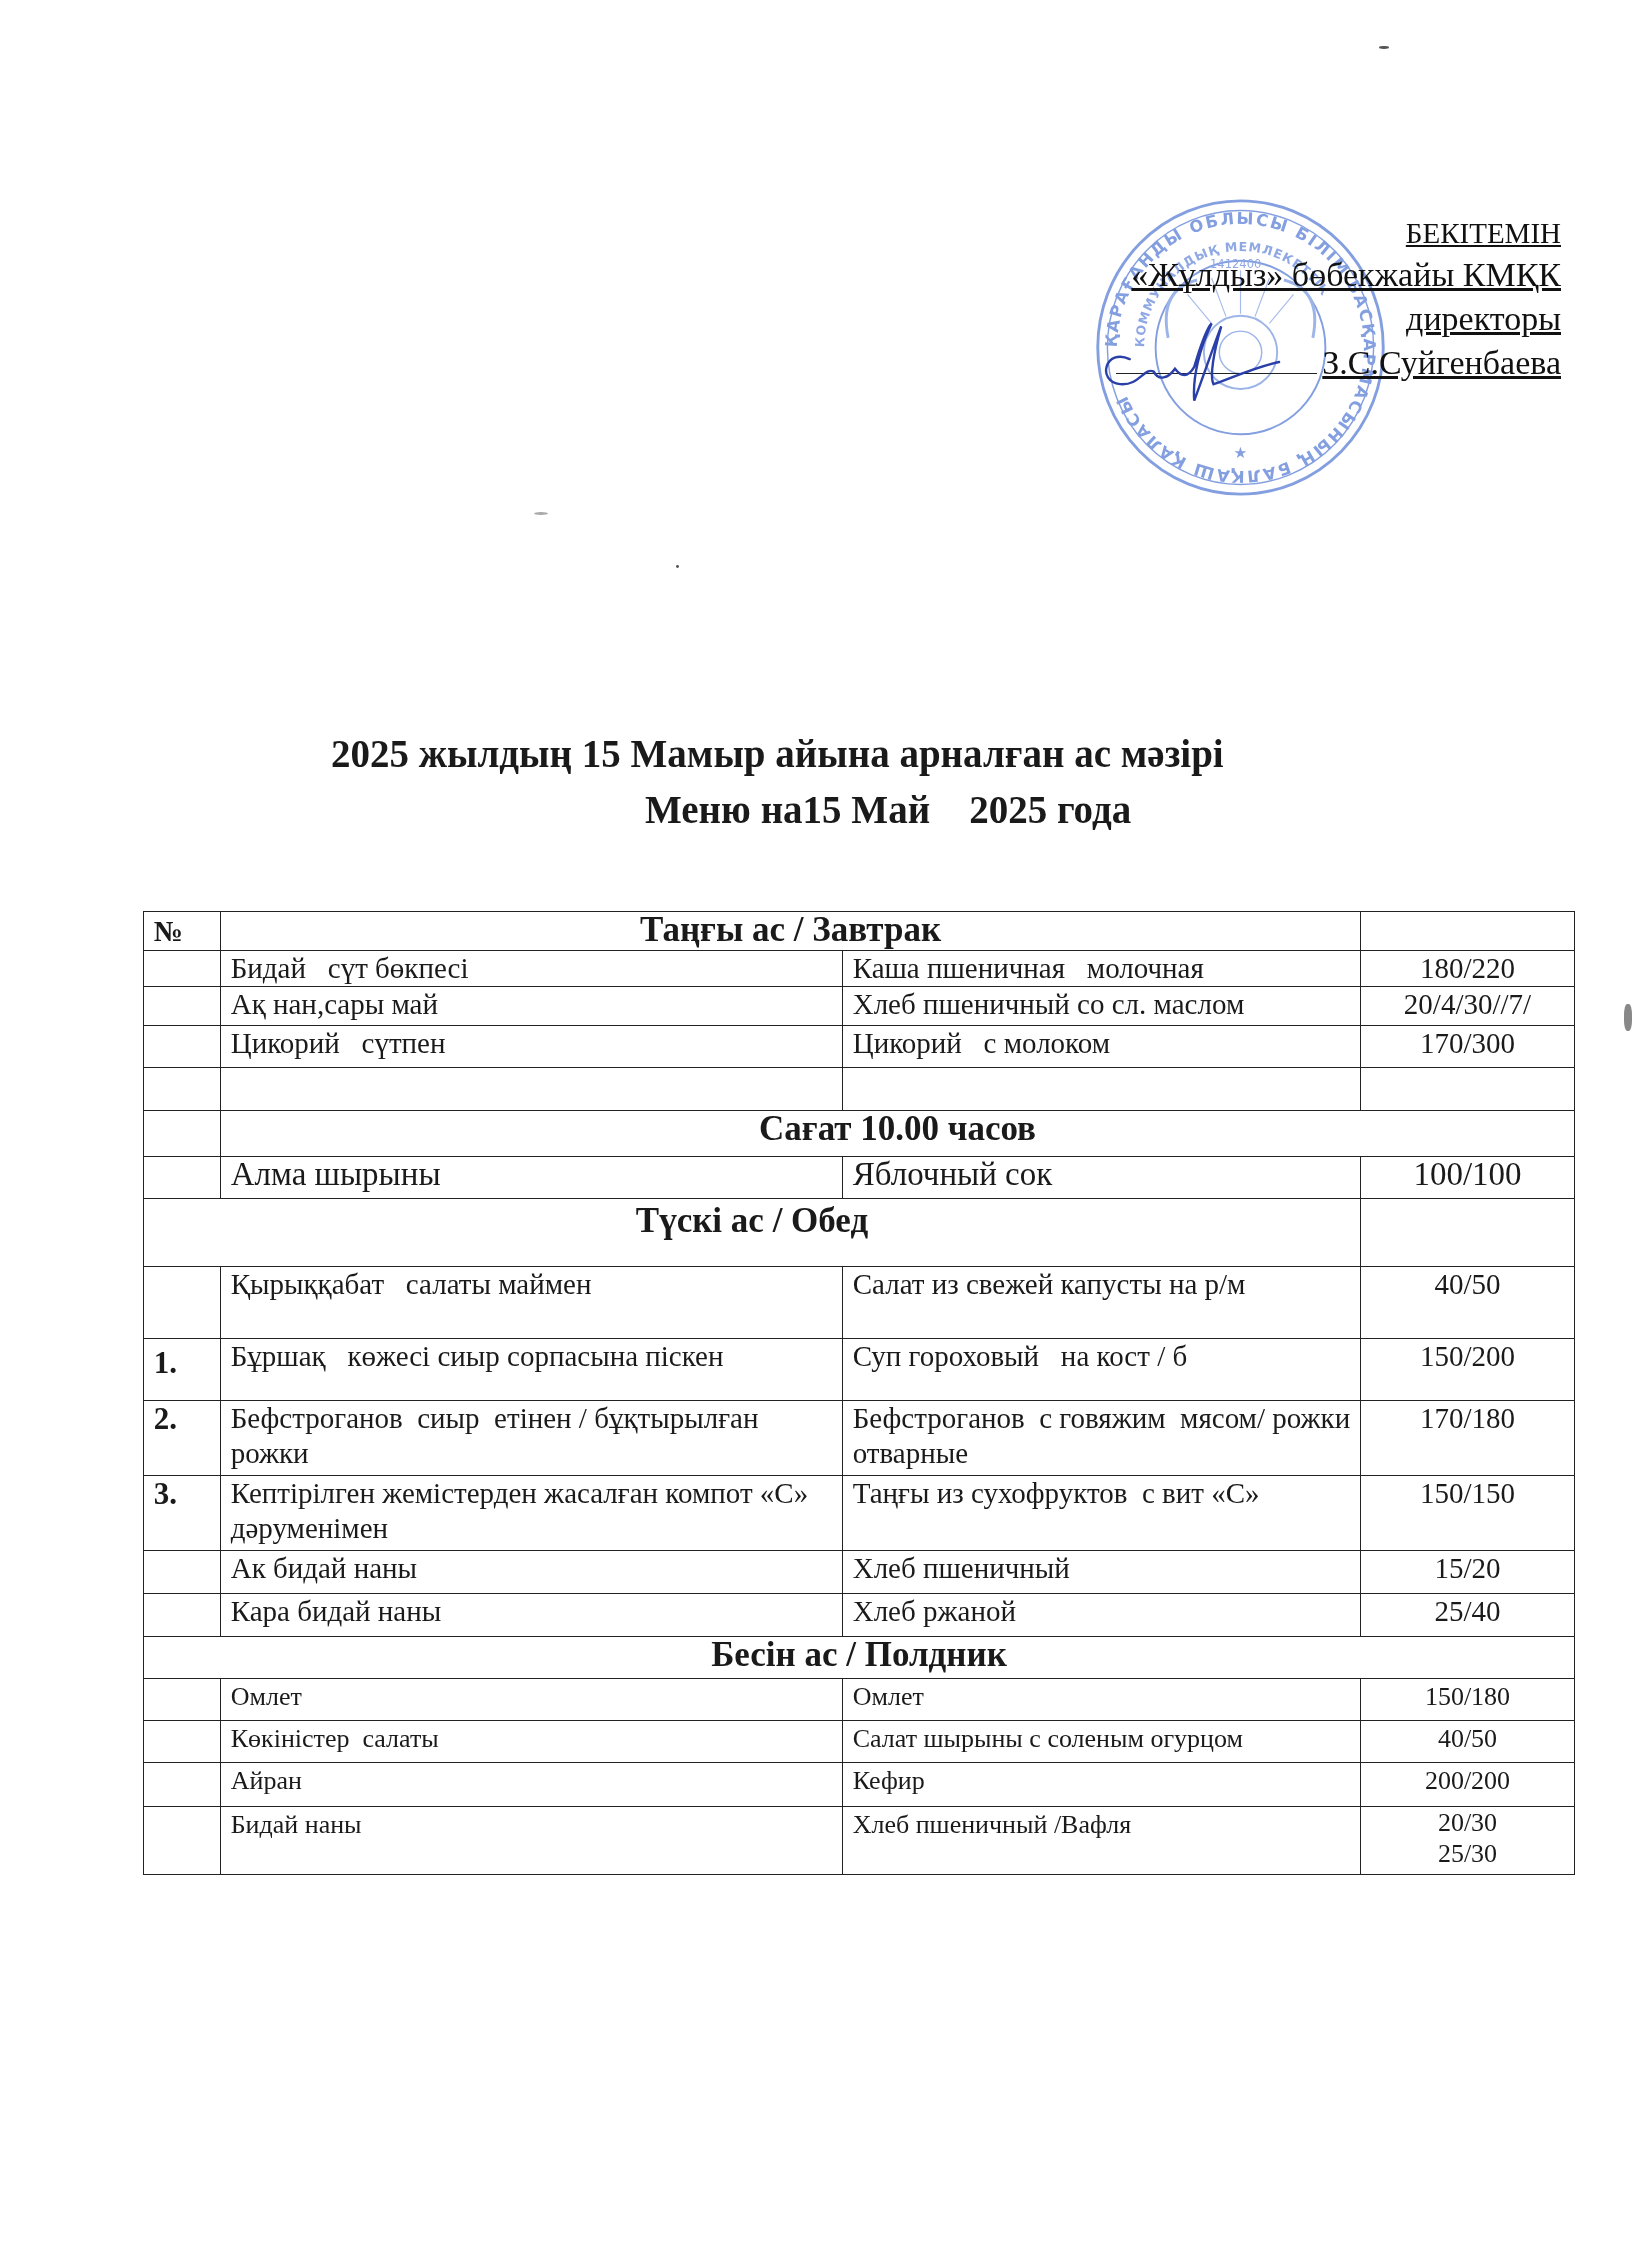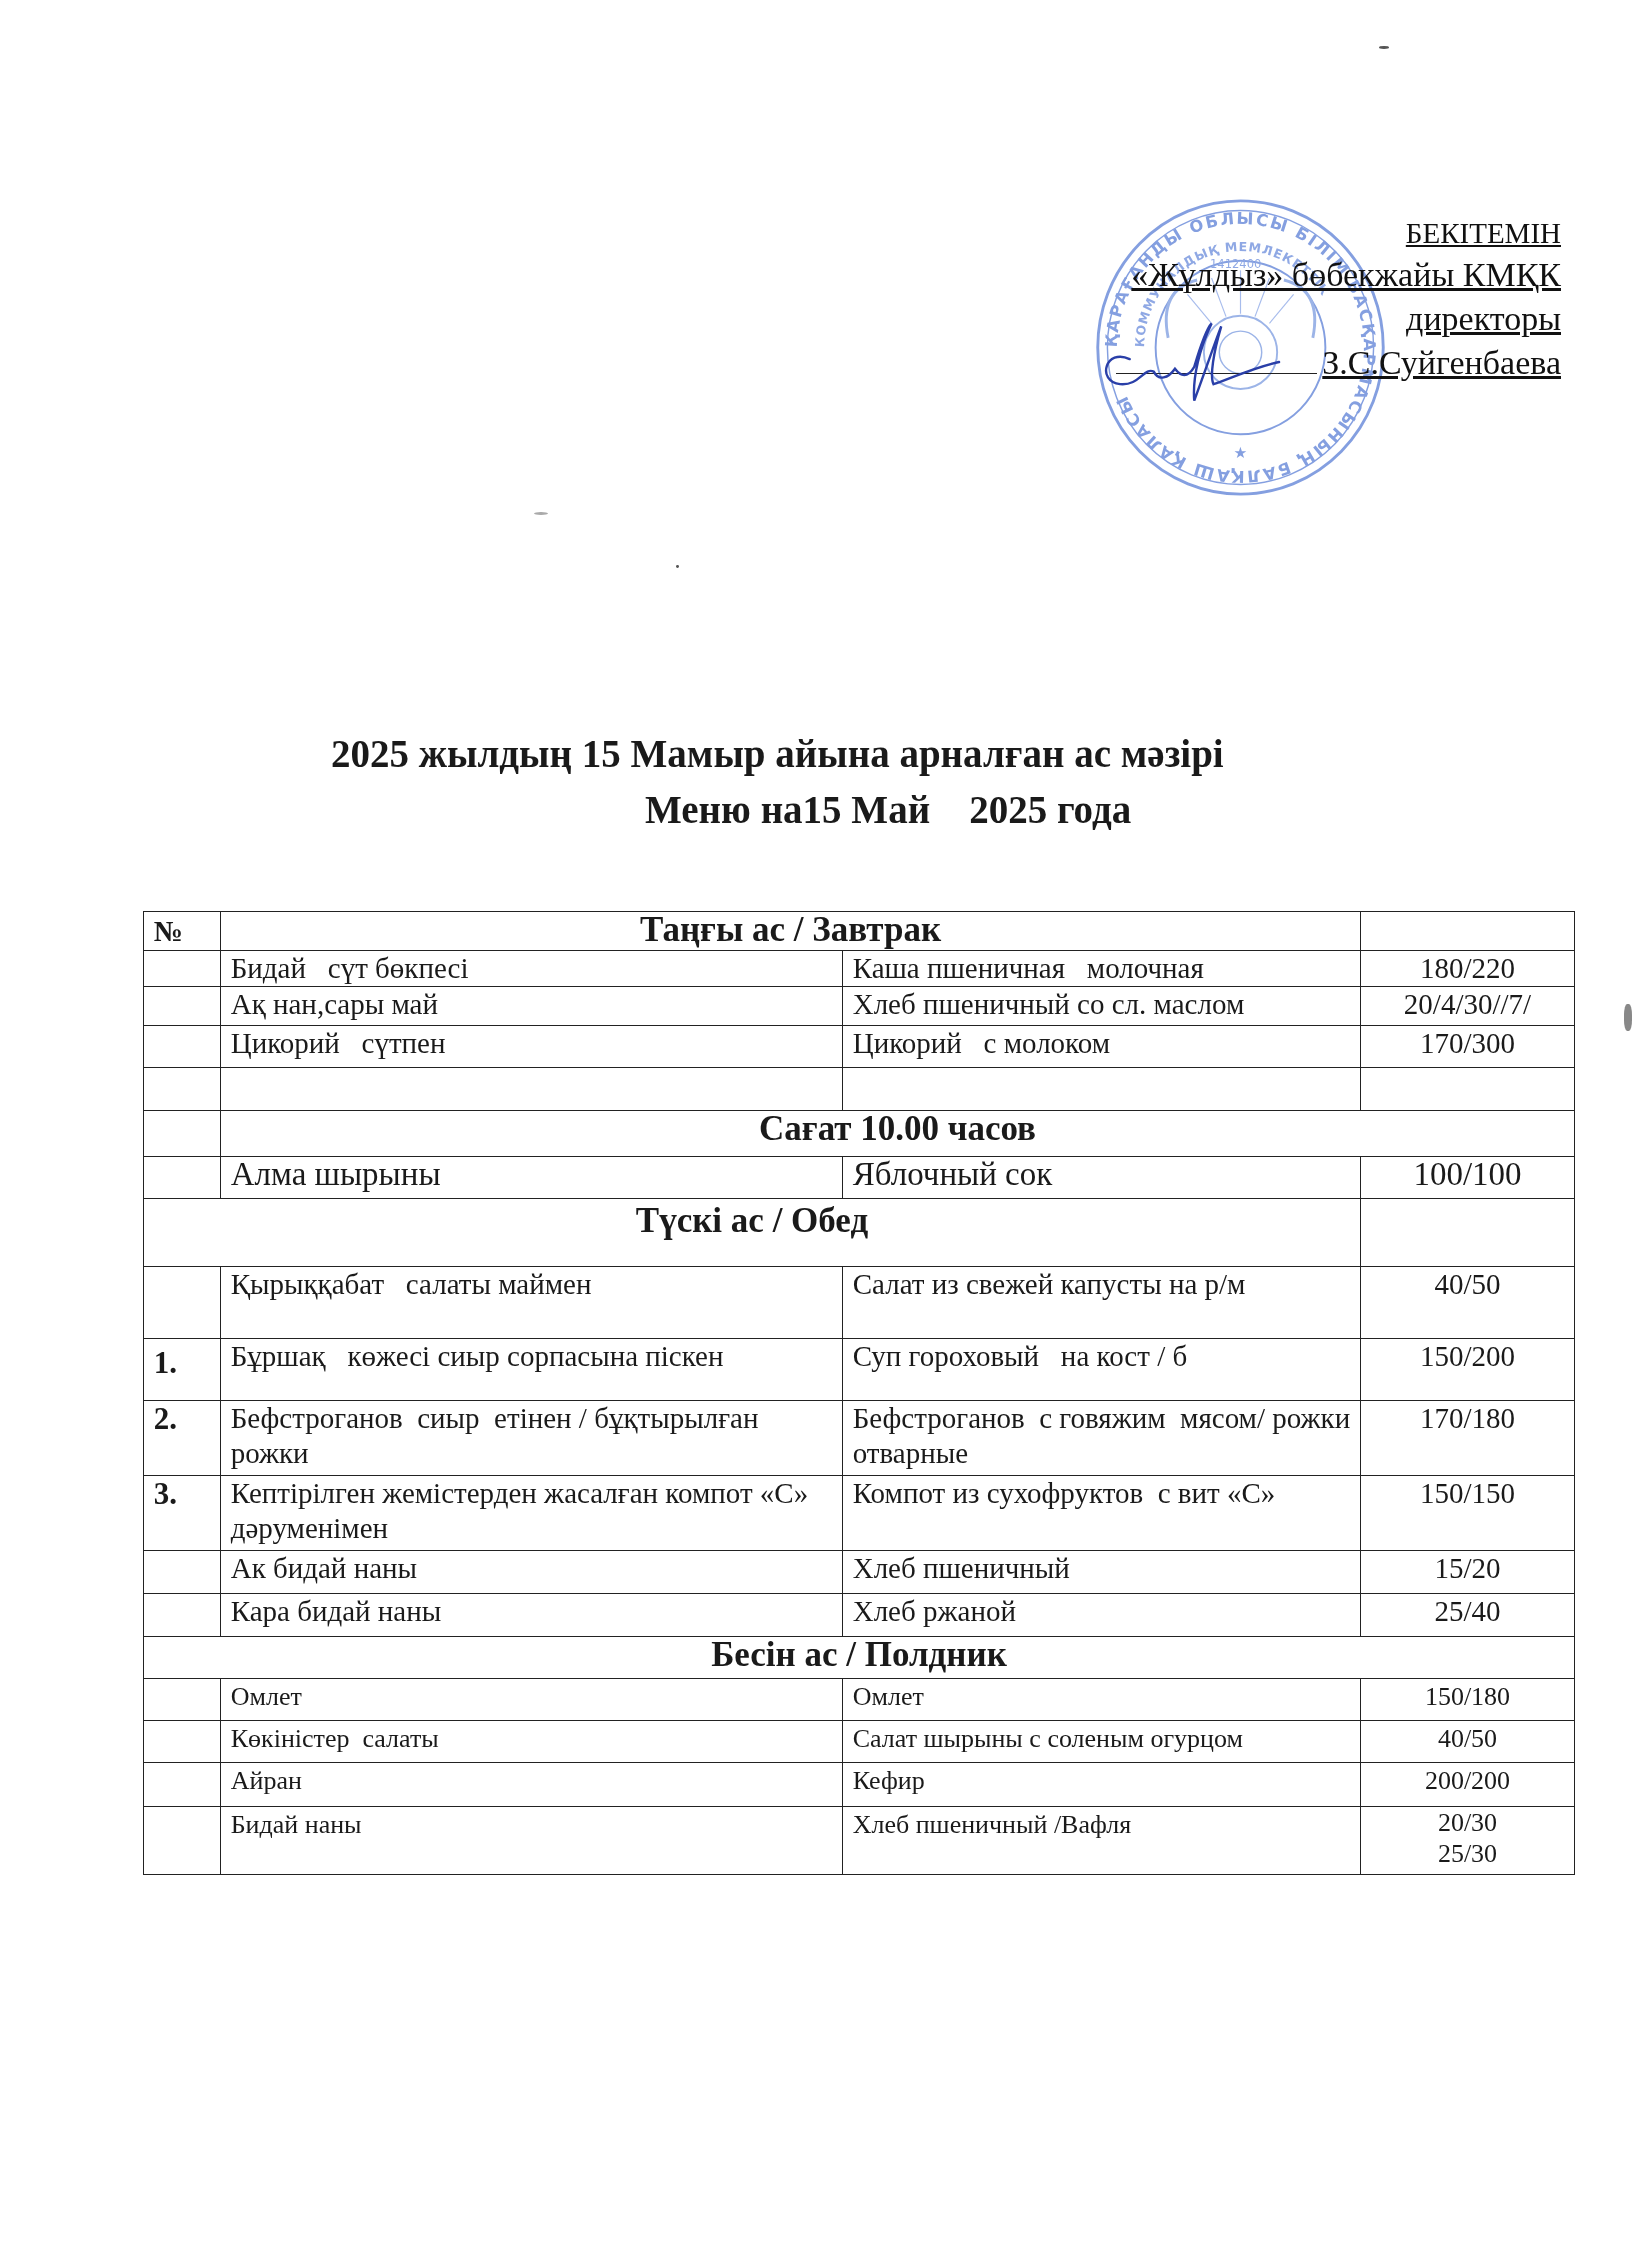--- a/index.html
+++ b/index.html
@@ -140,21 +140,21 @@
     </tr>
     <tr style="height:75px">
       <td class="num">2.</td>
       <td>Бефстроганов  сиыр  етінен / бұқтырылған рожки</td>
       <td>Бефстроганов  с говяжим  мясом/ рожки отварные</td>
       <td class="portion">170/180</td>
     </tr>
     <tr style="height:75px">
       <td class="num">3.</td>
       <td>Кептірілген жемістерден жасалған компот «С» дәруменімен</td>
-      <td>Компот из сухофруктов  с вит «С»</td>
+      <td>Таңғы из сухофруктов  с вит «С»</td>
       <td class="portion">150/150</td>
     </tr>
     <tr style="height:43px">
       <td class="num"></td>
       <td>Ак бидай наны</td>
       <td>Хлеб пшеничный</td>
       <td class="portion">15/20</td>
     </tr>
     <tr style="height:43px">
       <td class="num"></td>

